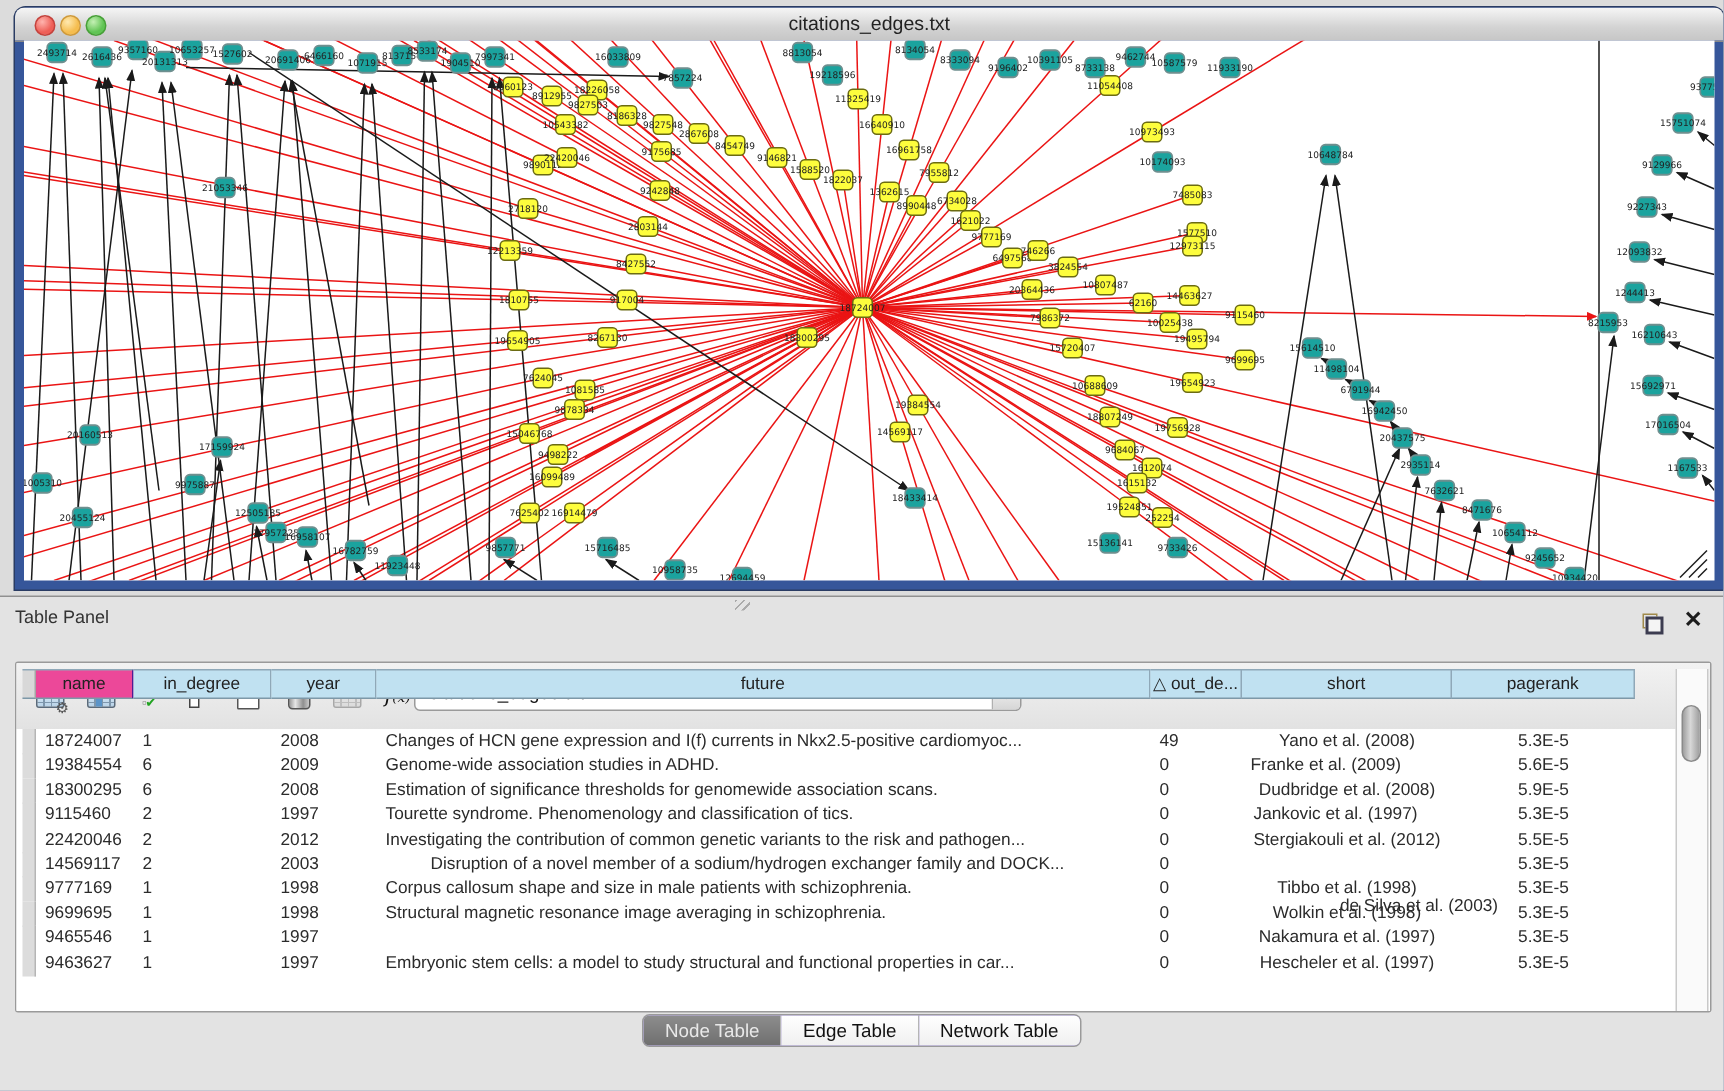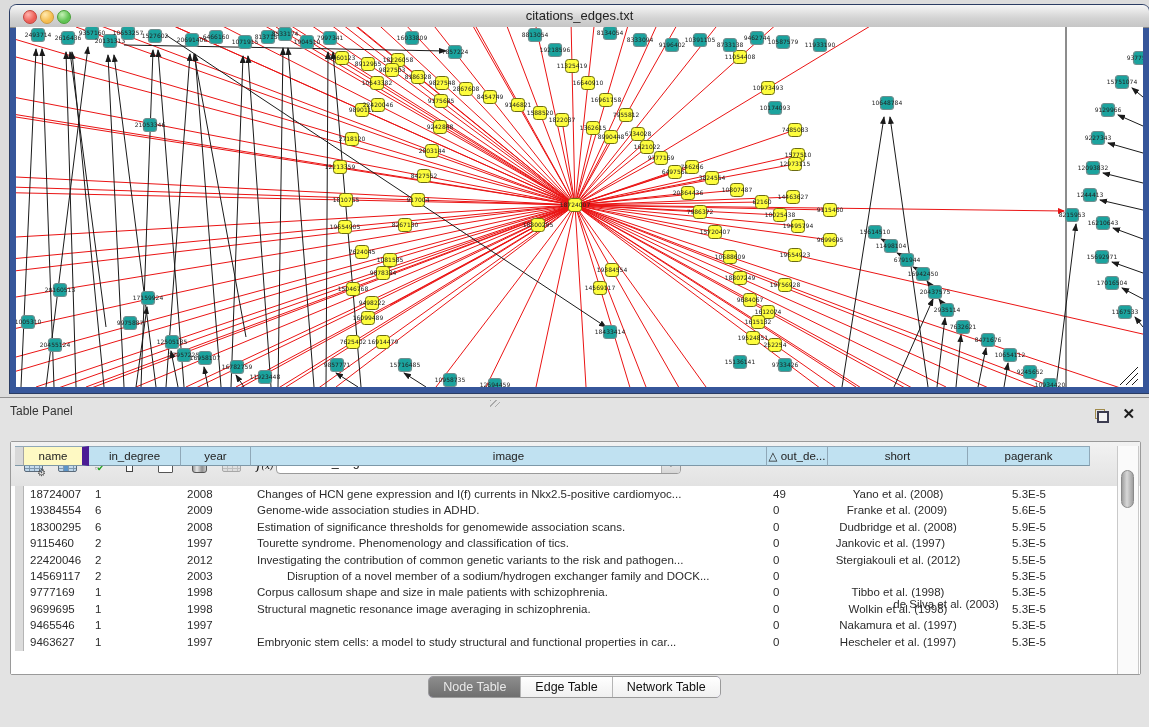--- a/index.html
+++ b/index.html
@@ -59,21 +59,21 @@
   #table-combo{position:absolute;left:265px;top:9px;width:405px;height:23px;background:#fff;border:1px solid #9a9a9a;
      border-radius:4px;box-sizing:border-box;}
   #combo-value{position:absolute;left:9px;top:3px;font-size:12.5px;color:#111;}
   #combo-stepper{position:absolute;right:0;top:0;width:18px;height:21px;border-left:1px solid #b0b0b0;
      background:linear-gradient(#fdfdfd,#d6d6d6);border-radius:0 3px 3px 0;
      display:flex;flex-direction:column;align-items:center;justify-content:center;font-size:6px;color:#333;line-height:5px;}
 
   #tbl{position:absolute;left:0;top:44px;width:1129px;height:188px;background:#fff;}
   .hcell{position:absolute;top:4px;height:20px;background:#c0e1f1;border-right:1px solid #8fa8b8;border-top:1px solid #8fa8b8;
      border-bottom:1px solid #7d98a8;box-sizing:border-box;font-size:11.5px;color:#222;text-align:center;line-height:19px;overflow:hidden;white-space:nowrap;}
-  .hcell.gray-h{background:#fef9c3;border-right:7px solid #4c1d95;}
+  .hcell.gray-h{background:#ec4899;border-right:1px solid #4c1d95;}
   .hcell.gutter-h{background:#d8d8d8;border-right:1px solid #a5a5a5;}
   .trow{position:absolute;left:0;height:17px;width:1106px;}
   .tcell{position:absolute;top:0;height:17px;font-size:11.5px;color:#2b2b2b;line-height:16px;white-space:nowrap;overflow:hidden;box-sizing:border-box;}
   .gutter-cell{background:#dcdcdc;border-right:1px solid #b5b5b5;}
   #vscroll{position:absolute;top:4px;width:20px;height:228px;background:#fafafa;border-left:1px solid #c9c9c9;border-right:1px solid #c9c9c9;}
   #vthumb{position:absolute;left:3px;top:24px;width:13px;height:38px;border-radius:7px;
      background:linear-gradient(90deg,#9f9f9f,#d8d8d8 45%,#9f9f9f);border:1px solid #8a8a8a;box-sizing:border-box;}
 
   #tabs-bar{position:absolute;left:0;top:278px;width:1149px;height:24px;text-align:center;}
   #seg{display:inline-block;border:1px solid #9a9a9a;border-radius:5px;overflow:hidden;background:#c4b5fd;height:20px;}
@@ -669,21 +669,21 @@
             <div class="tcell" style="left: 817px; width: 140px; text-align: center;">Yano et al. (2008)</div>
             <div class="tcell" style="left: 957px; width: 122px; text-align: center;">5.3E-5</div>
           </div>
           <div class="trow" style="top: 16.4px;">
             <div class="tcell gutter-cell" style="left: 4px; width: 9px; text-align: left;"></div>
             <div class="tcell" style="left: 13px; width: 65px; text-align: left; padding-left: 6px;">19384554</div>
             <div class="tcell" style="left: 78px; width: 92px; text-align: left; padding-left: 6px;">6</div>
             <div class="tcell" style="left: 170px; width: 70px; text-align: left; padding-left: 6px;">2009</div>
             <div class="tcell" style="left: 240px; width: 516px; text-align: left; padding-left: 6px;">Genome-wide association studies in ADHD.</div>
             <div class="tcell" style="left: 756px; width: 61px; text-align: left; padding-left: 6px;">0</div>
-            <div class="tcell" style="left: 816px; width: 140px; text-align: center;">Franke et al. (2009)</div>
+            <div class="tcell" style="left: 783px; width: 140px; text-align: right;">Franke et al. (2009)</div>
             <div class="tcell" style="left: 957px; width: 122px; text-align: center;">5.6E-5</div>
           </div>
           <div class="trow" style="top: 32.8px;">
             <div class="tcell gutter-cell" style="left: 4px; width: 9px; text-align: left;"></div>
             <div class="tcell" style="left: 13px; width: 65px; text-align: left; padding-left: 6px;">18300295</div>
             <div class="tcell" style="left: 78px; width: 92px; text-align: left; padding-left: 6px;">6</div>
             <div class="tcell" style="left: 170px; width: 70px; text-align: left; padding-left: 6px;">2008</div>
             <div class="tcell" style="left: 240px; width: 516px; text-align: left; padding-left: 6px;">Estimation of significance thresholds for genomewide association scans.</div>
             <div class="tcell" style="left: 756px; width: 61px; text-align: left; padding-left: 6px;">0</div>
             <div class="tcell" style="left: 817px; width: 140px; text-align: center;">Dudbridge et al. (2008)</div>
@@ -759,21 +759,21 @@
             <div class="tcell" style="left: 957px; width: 122px; text-align: center;">5.3E-5</div>
           </div>
         </div>
       <div id="vscroll" style="left:1106px;">
         <div id="vthumb"></div>
       </div>
     <div class="hcell gutter-h" style="left: 4px; width: 9px;"></div>
         <div class="hcell gray-h" style="left: 13px; width: 65px;">name</div>
         <div class="hcell" style="left: 78px; width: 92px;">in_degree</div>
         <div class="hcell" style="left: 170px; width: 70px;">year</div>
-        <div class="hcell" style="left: 240px; width: 516px;">image</div>
+        <div class="hcell" style="left: 240px; width: 516px;">future</div>
         <div class="hcell" style="left: 756px; width: 61px;">△ out_de...</div>
         <div class="hcell" style="left: 817px; width: 140px;">short</div>
         <div class="hcell" style="left: 957px; width: 122px;">pagerank</div>
       </div>
 
     <div id="tabs-bar"><div id="seg"><span class="seg-btn sel">Node Table</span><span class="seg-btn">Edge Table</span><span class="seg-btn">Network Table</span></div></div>
 
   </div>
 </div>
 

